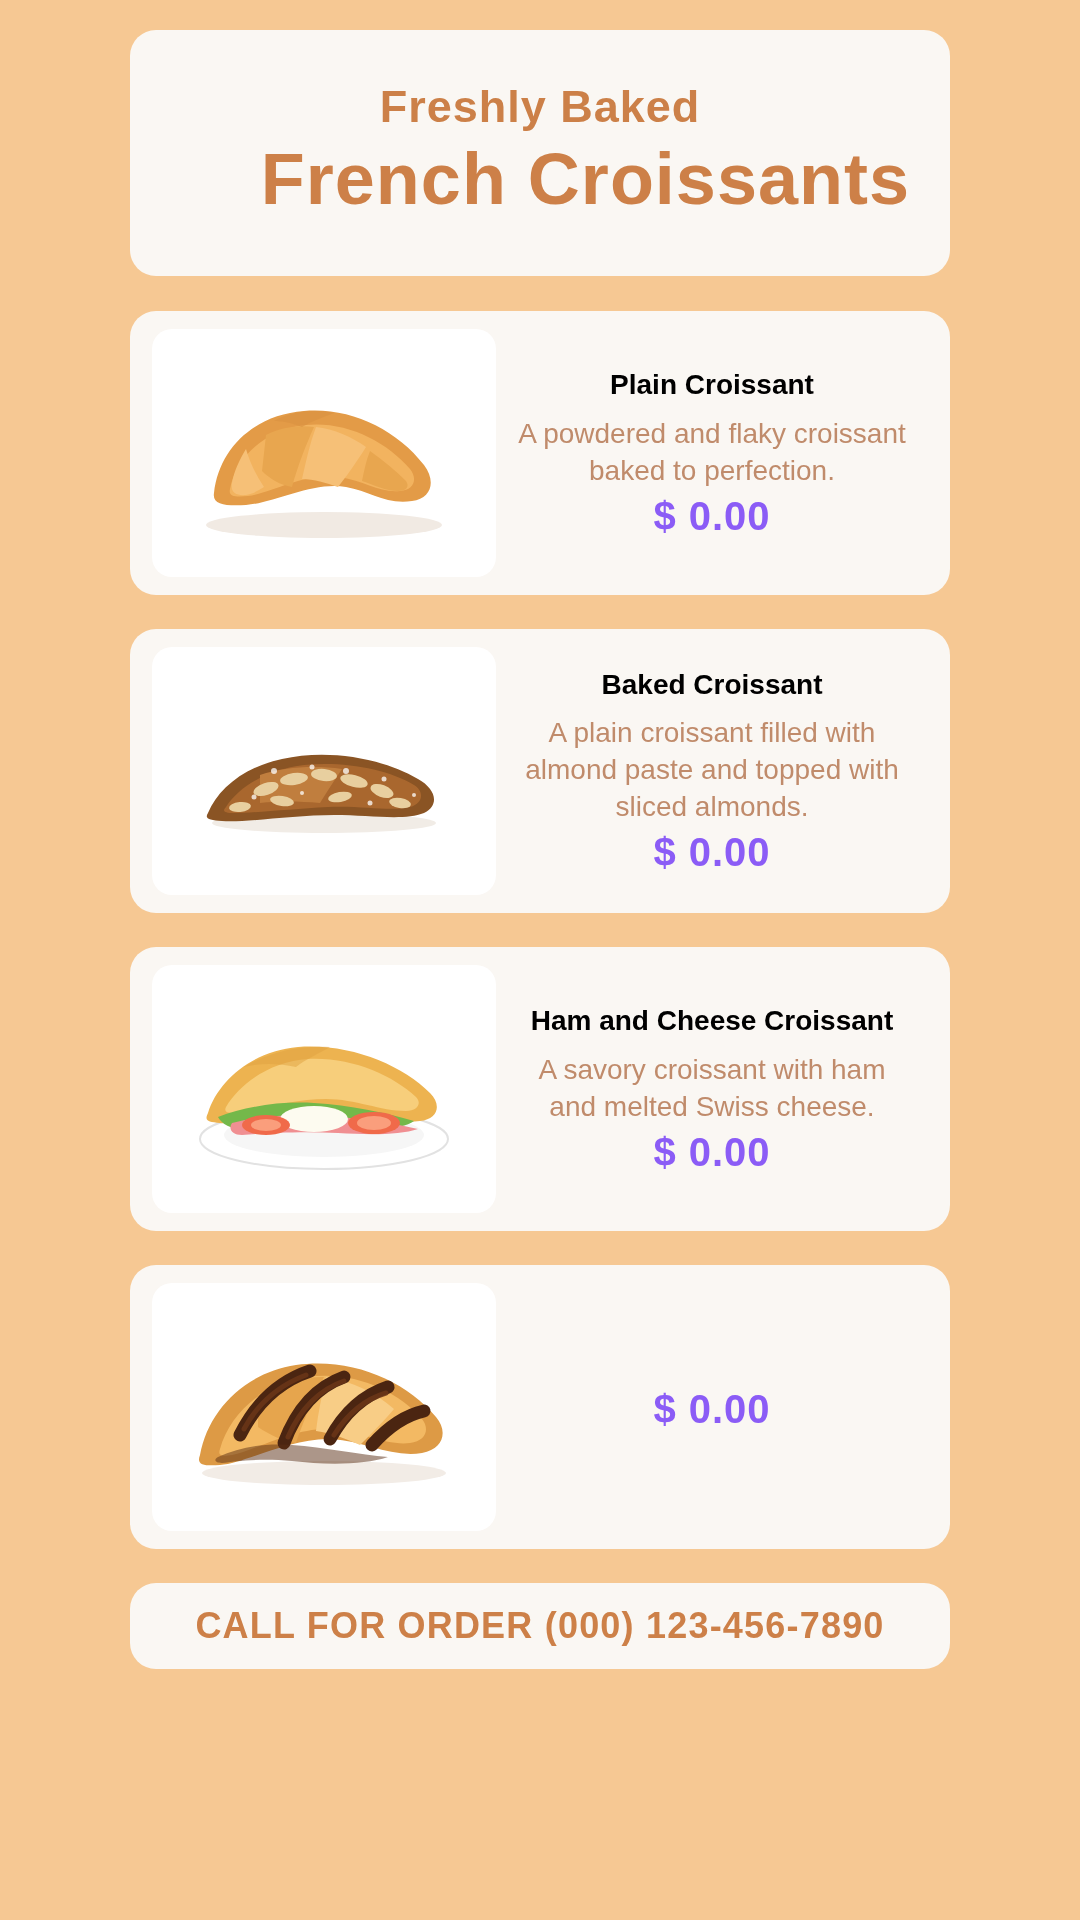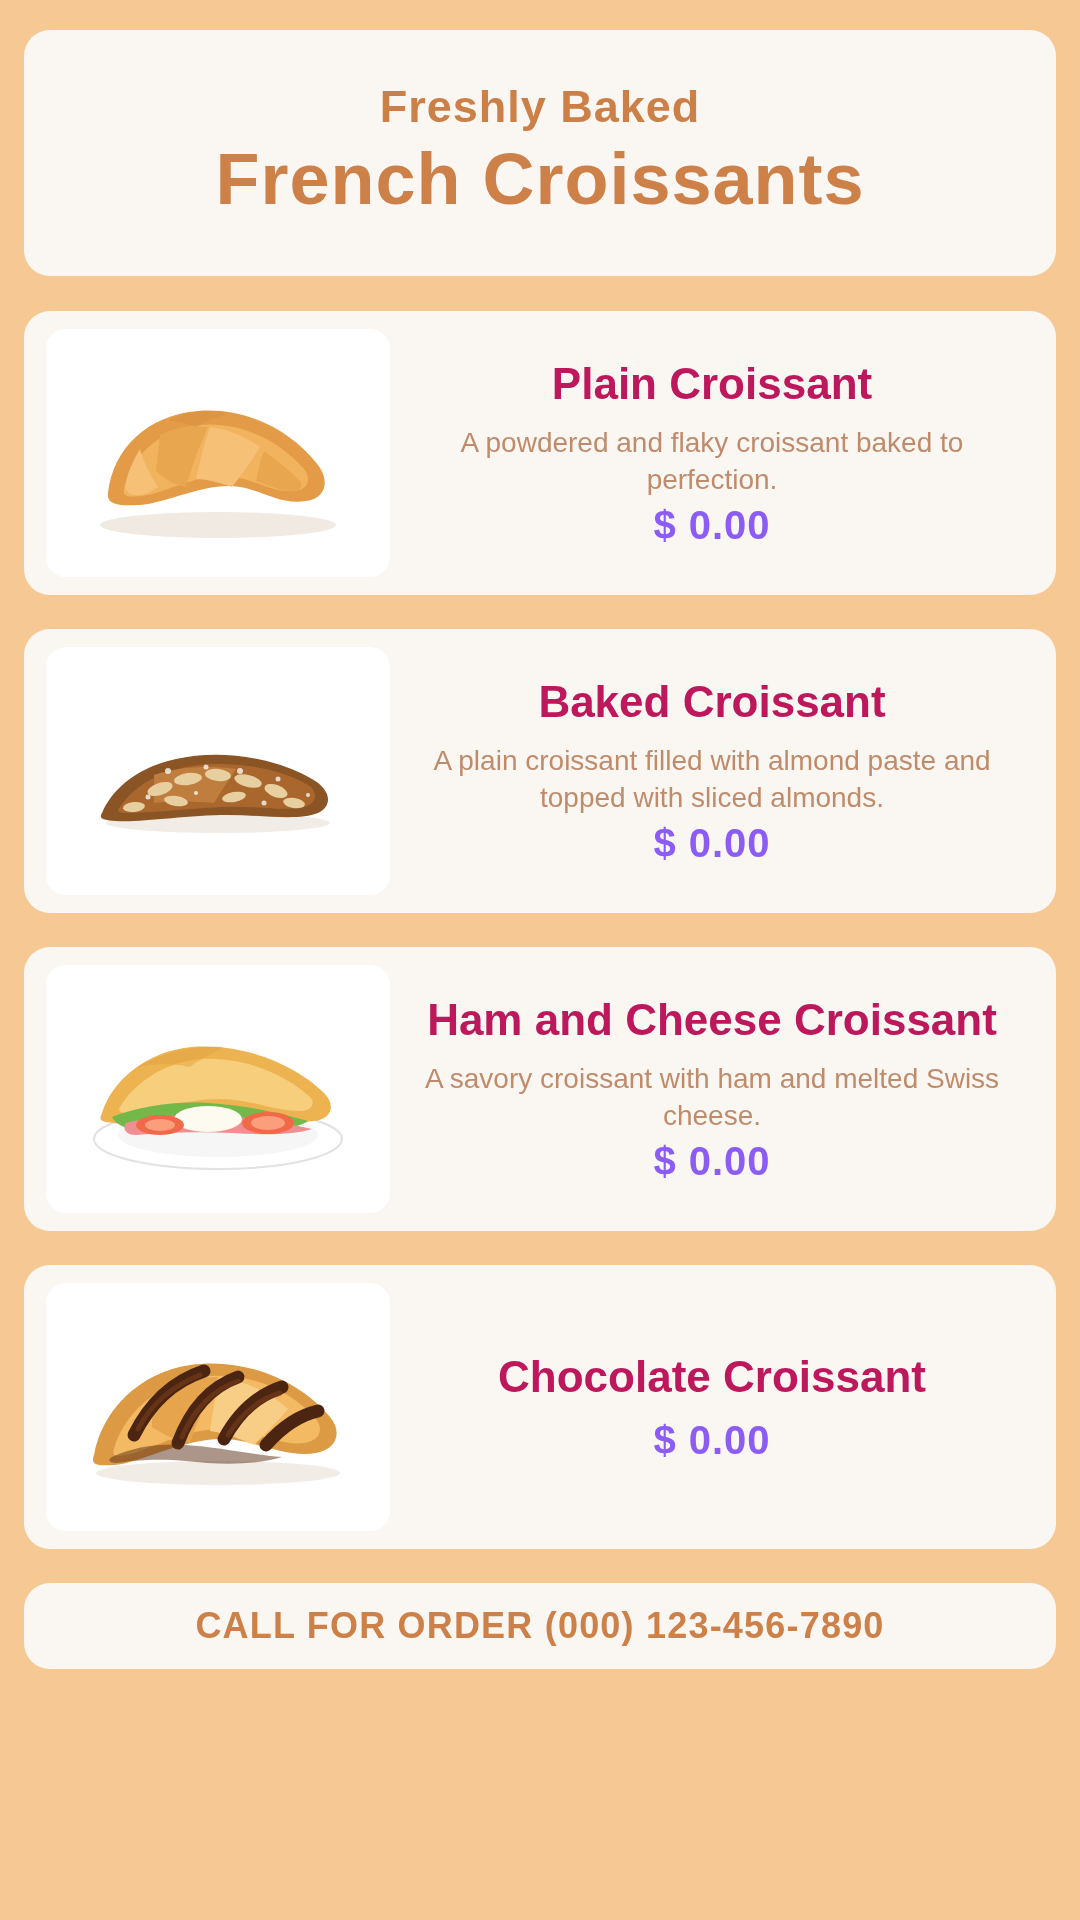--- a/index.html
+++ b/index.html
@@ -10,21 +10,21 @@
   body {
     background: #f6c893;
     font-family: "Liberation Sans", sans-serif;
     display: flex;
     flex-direction: column;
     align-items: center;
     padding: 30px 24px 26px 24px;
   }
 
   .card {
-    width: 1032px;
+    width: 820px;
     background: #faf7f3;
     border-radius: 26px;
   }
 
   
   .header {
     padding: 52px 40px 56px 40px;
     text-align: center;
     margin-bottom: 35px;
   }
@@ -35,20 +35,21 @@
     letter-spacing: 1px;
     line-height: 1.1;
   }
   .header-title {
     font-size: 72px;
     font-weight: bold;
     color: #cd8048;
     letter-spacing: 1px;
     line-height: 1.15;
     margin-top: 6px;
+    text-align: right;
   }
 
   
   .item {
     display: flex;
     align-items: center;
     padding: 18px 22px;
     margin-bottom: 34px;
     min-height: 272px;
   }
@@ -63,23 +64,23 @@
     justify-content: center;
     overflow: hidden;
   }
   .thumb svg { display: block; }
   .item-body {
     flex: 1;
     text-align: center;
     padding: 0 18px;
   }
   .item-name {
-    font-size: 44px;
-    font-weight: bold;
-    color: #be185d;
+    font-size: 28px;
+    font-weight: bold;
+    color: #000000;
     line-height: 1.2;
     margin-bottom: 14px;
   }
   .item-desc {
     font-size: 28px;
     color: #c08b6b;
     line-height: 1.32;
     max-width: 600px;
     margin: 0 auto;
   }
@@ -210,20 +211,19 @@
       </g>
       <g stroke="#6b3618" stroke-width="5" stroke-linecap="round" fill="none" opacity=".85">
         <path d="M70 122 C84 96 106 78 132 68"></path>
         <path d="M114 130 C126 102 146 82 170 74"></path>
         <path d="M160 128 C174 106 192 92 212 86"></path>
       </g>
       <path d="M44 150 C66 140 90 136 118 138 C150 140 186 148 214 150 C190 158 152 158 118 154 C88 151 62 154 48 156 C40 156 40 152 44 150 Z" fill="#5a2d14" opacity=".5"></path>
     </svg>
   </div>
   <div class="item-body">
-    <div class="item-name">Chocolate Croissant</div>
     <div class="item-price">$ 0.00</div>
   </div>
 </div>
 
 <div class="card footer">
   <div class="footer-text">CALL FOR ORDER (000) 123-456-7890</div>
 </div>
 
 </body></html>

